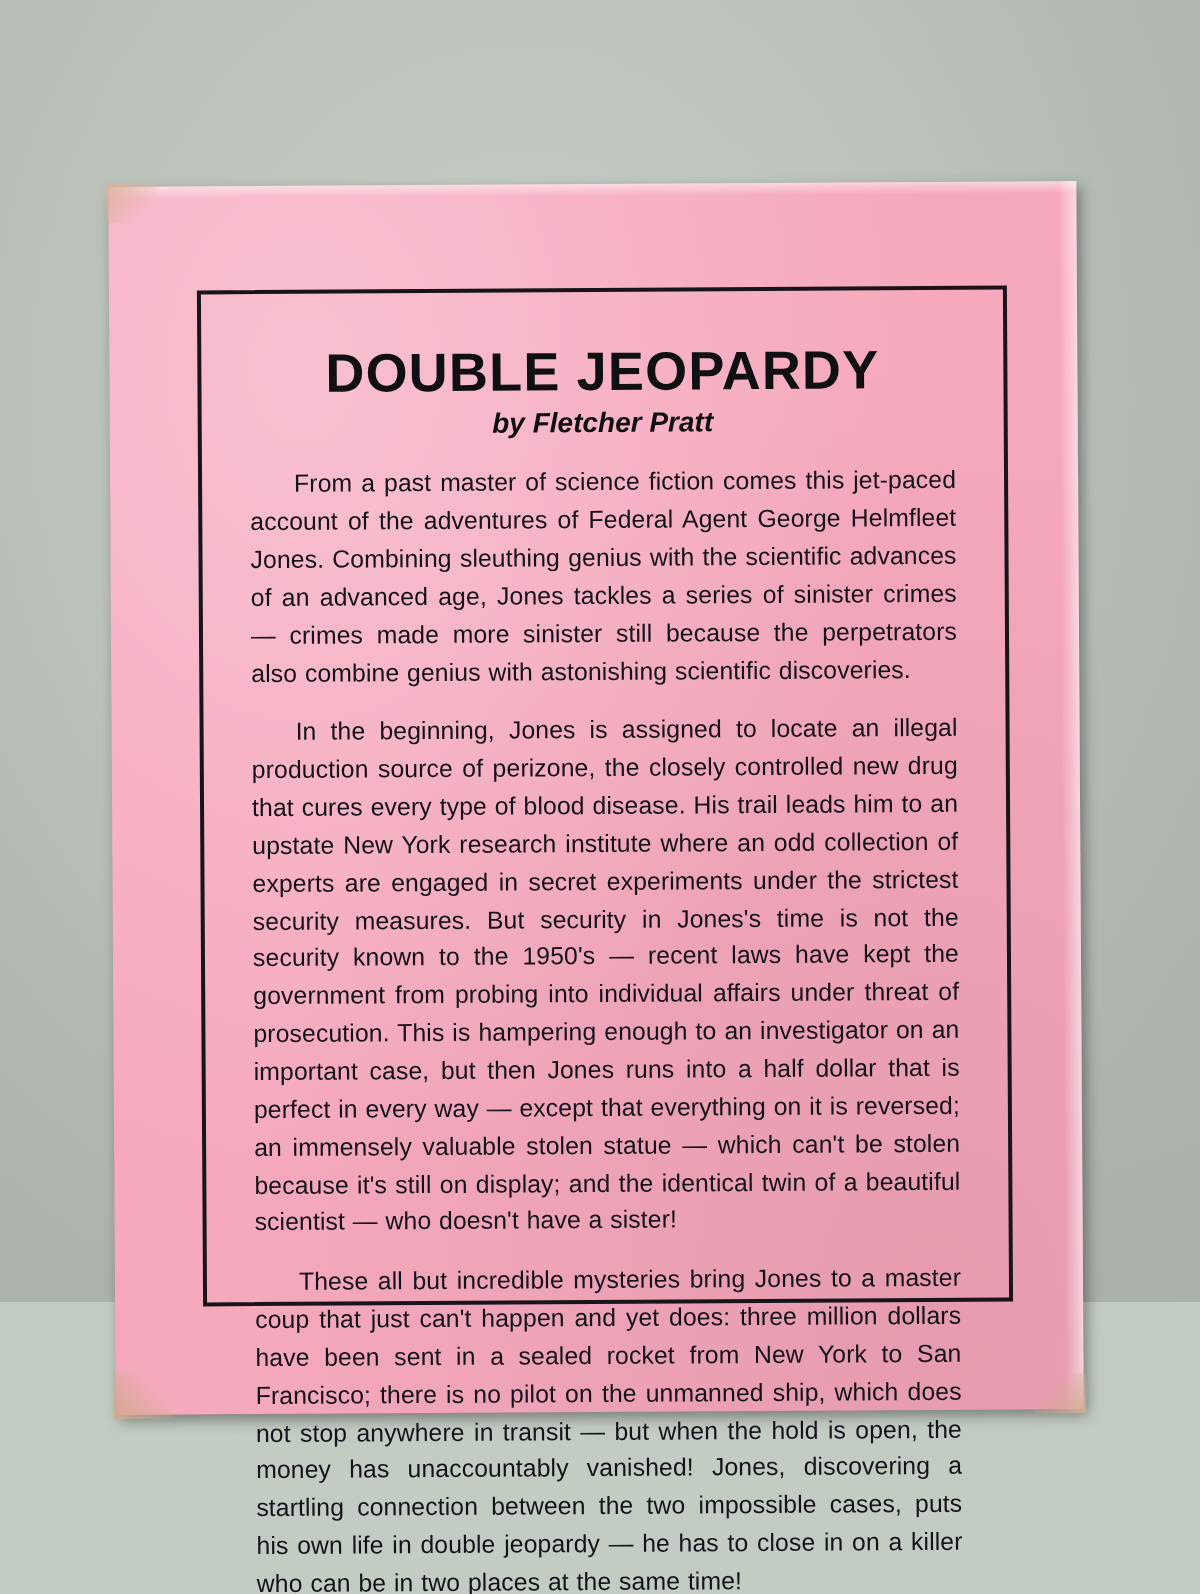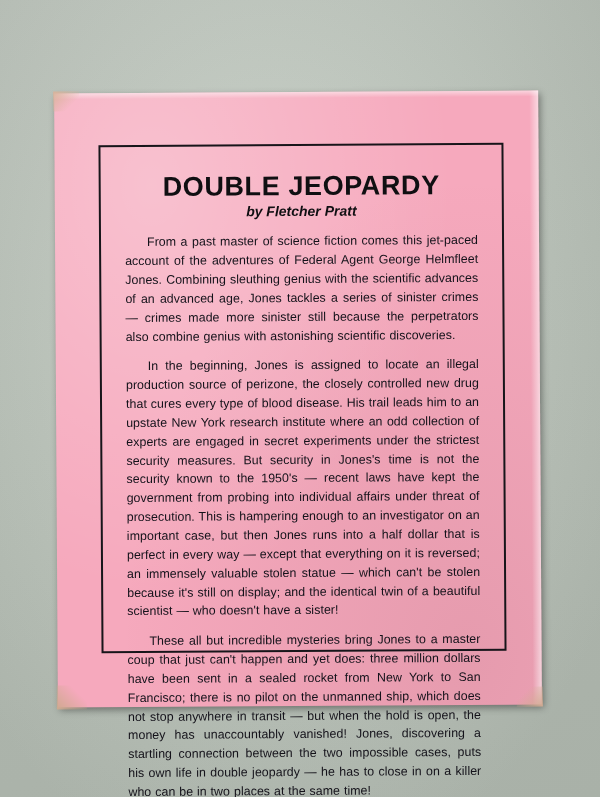--- a/index.html
+++ b/index.html
@@ -9,21 +9,21 @@
   body {
     width: 600px;
     height: 797px;
     background: #c3ccc2;
     font-family: "Liberation Sans", sans-serif;
     overflow: hidden;
   }
   #scene {
     position: relative;
     width: 600px;
-    height: 797px;
+    height: 651px;
     background: linear-gradient(160deg, #c7cfc6 0%, #c1cac0 45%, #bcc5bb 100%);
   }
   
   #scene:before {
     content: "";
     position: absolute;
     inset: 0;
     background: radial-gradient(ellipse at 45% 40%, rgba(255,255,255,0.12) 0%, rgba(0,0,0,0.10) 85%);
     pointer-events: none;
   }

